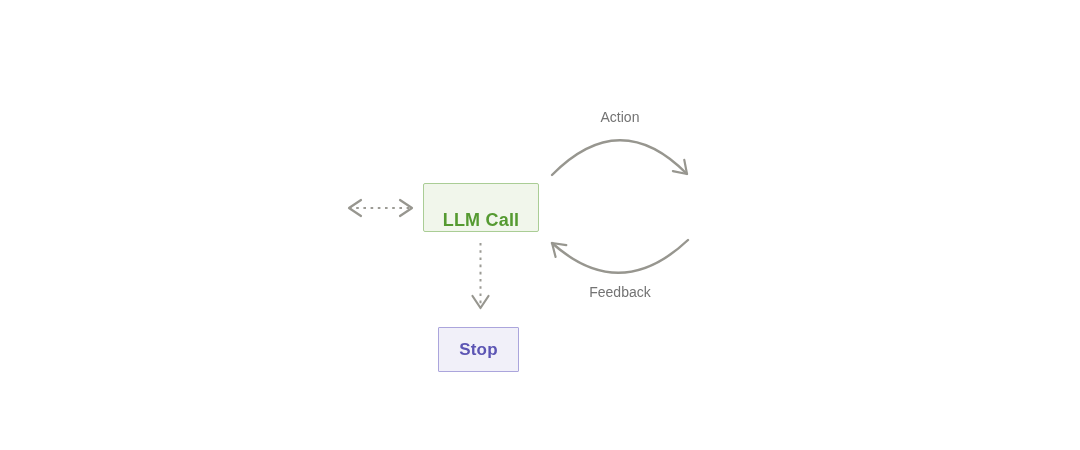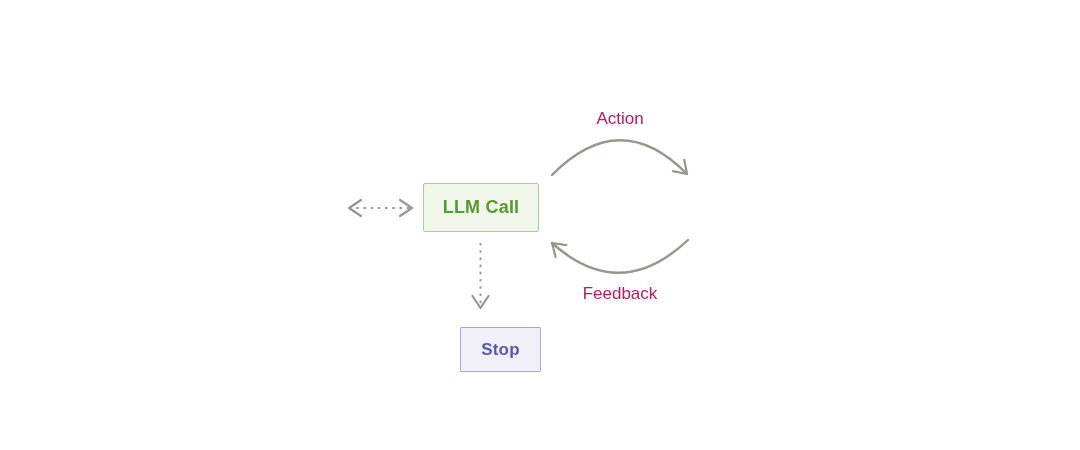--- a/index.html
+++ b/index.html
@@ -31,38 +31,38 @@
     box-sizing: border-box;
   }
   .node-human {
     left: 227px; top: 184px; width: 101px; height: 48px;
     background: #fbefe9; border: 1.5px solid #eaaa8e;
     border-radius: 24px; color: #c04a24;
   }
   .node-llm {
     left: 423px; top: 183px; width: 116px; height: 49px;
     background: #f1f6eb; border: 1.5px solid #aacd95;
-    border-radius: 2px; color: #559a31;
+    border-radius: 2px; color: #559a31; align-items: flex-end;
   }
   .node-env {
     left: 703px; top: 183px; width: 153px; height: 49px;
     background: #fbefe9; border: 1.5px solid #eaaa8e;
     border-radius: 25px; color: #c04a24;
   }
   .node-stop {
-    left: 460px; top: 327px; width: 81px; height: 45px;
+    left: 438px; top: 327px; width: 81px; height: 45px;
     background: #f1f0f9; border: 1.5px solid #aba5dc;
     border-radius: 1px; color: #5c55b4; font-size: 17px;
   }
   .edge-label {
     position: absolute;
     width: 140px;
     text-align: center;
-    font-size: 17px;
-    color: #be185d;
+    font-size: 14px;
+    color: #737373;
   }
   .edge-label-action   { left: 550px; top: 109px; }
   .edge-label-feedback { left: 550px; top: 284px; text-align: center; }
 </style>
 </head>
 <body>
 
 <div class="canvas">
 
   <svg class="edges-layer" viewBox="0 0 1080 450" xmlns="http://www.w3.org/2000/svg">

